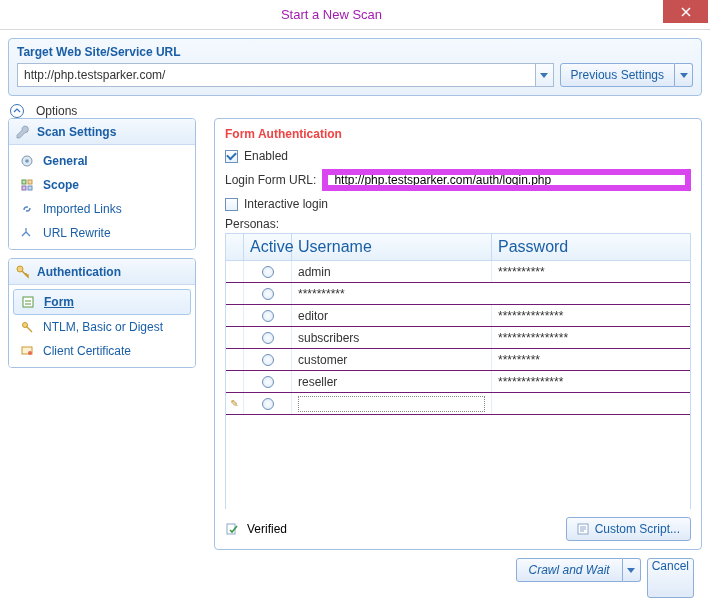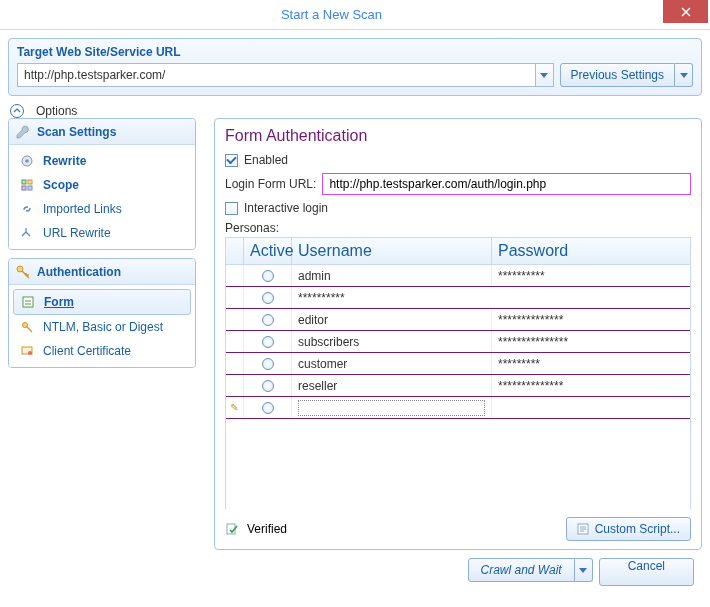--- a/index.html
+++ b/index.html
@@ -1,19 +1,19 @@
 <!DOCTYPE html>
 <html><head>
 <meta charset="utf-8">
 <style>
 * { box-sizing: border-box; margin: 0; padding: 0; font-family: "Segoe UI", Tahoma, sans-serif; font-size: 12px; }
 html, body { width: 710px; height: 607px; background: #fff; overflow: hidden; }
 
 .titlebar { height: 30px; background: #fff; display: flex; align-items: center; border-bottom: 1px solid #d9d9d9; }
-.titlebar .title { flex: 1; text-align: center; color: #3b82f6; font-size: 13px; }
+.titlebar .title { flex: 1; text-align: center; color: #a21caf; font-size: 13px; }
 .titlebar .close-btn { width: 45px; height: 23px; background: #c75050; color: #fff; display: flex; align-items: center; justify-content: center; font-size: 14px; margin-right: 2px; margin-top: -6px; }
 .titlebar .close-btn svg { width: 10px; height: 10px; }
 
 .dlg-body { padding: 8px; }
 
 .target-box { border: 1px solid #a5c2e4; border-radius: 4px; background: linear-gradient(#f4f9fe, #e8f1fb); padding: 6px 8px 8px 8px; }
 .target-box .box-label { color: #1a5fa6; font-weight: 600; margin-bottom: 4px; font-size: 12px; }
 .target-row { display: flex; gap: 6px; }
 .url-input { flex: 1; height: 24px; border: 1px solid #a9bcd6; background: #fff; padding: 0 6px; color: #333; }
 .url-input-wrap { flex: 1; display: flex; }
@@ -31,24 +31,24 @@
 .panel { border: 1px solid #a5c2e4; border-radius: 4px; overflow: hidden; }
 .panel-header { height: 26px; background: linear-gradient(#f4f9fe,#e3eefa); display: flex; align-items: center; gap: 6px; padding: 0 6px; color: #1a5fa6; font-weight: 600; border-bottom: 1px solid #c6dbf1; }
 .panel-body { padding: 4px 4px; background: #fff; }
 .nav-item { display: flex; align-items: center; gap: 8px; padding: 4px 6px; color: #1a5fa6; border-radius: 3px; cursor: default; }
 .nav-item.bold span.lbl { font-weight: 700; }
 .nav-item.selected { background: linear-gradient(#f1f7fe,#e3effc); border: 1px solid #a9c8ea; }
 .nav-item.selected span.lbl { text-decoration: underline; font-weight: 700; }
 .nav-item .icon { width: 16px; height: 16px; display:flex; align-items:center; justify-content:center; }
 
 .content { flex: 1; border: 1px solid #a5c2e4; border-radius: 4px; background: #fff; padding: 8px 10px; display:flex; flex-direction:column; height: 432px; position: relative; }
-.content-title { color: #701a75; font-weight: 400; margin-bottom: 8px; font-size: 16px; }
+.content-title { color: #ef4444; font-weight: 700; margin-bottom: 8px; font-size: 12px; }
 .row { display: flex; align-items: center; gap: 6px; margin-bottom: 6px; }
 .row label { color: #333; }
-.login-url { flex: 1; height: 22px; border: 1px solid #d946ef; padding: 0 6px; background: #fff; }
+.login-url { flex: 1; height: 22px; border: 6px solid #d946ef; padding: 0 6px; background: #fff; }
 
 .table { border: 1px solid #c6dbf1; background: #fff; }
 .thead { display: flex; background: linear-gradient(#f6fbff,#e7f1fb); border-bottom: 1px solid #c6dbf1; }
 .th { padding: 4px 6px; color: #1a5fa6; font-size: 16px; border-right: 1px solid #c6dbf1; }
 .th:last-child { border-right: none; }
 .col-h { width: 18px; }
 .col-active { width: 48px; }
 .col-user { width: 200px; }
 .col-pass { flex: 1; }
 .tbody { }
@@ -63,21 +63,21 @@
 .table-wrap { flex: 1; overflow: hidden; }
 
 .action-row { display: flex; align-items: center; gap: 8px; margin-top: 8px; }
 .btn { height: 24px; border: 1px solid #8caedb; background: linear-gradient(#f8fbff,#dfeaf8); color: #1a5fa6; padding: 0 10px; border-radius: 3px; display:flex; align-items:center; gap:6px; }
 .action-row .spacer { flex: 1; }
 
 .footer { display: flex; justify-content: flex-end; gap: 6px; padding: 8px 8px 0 0; }
 .crawl-wrap { display:flex;font-style:italic; }
 .crawl-btn { height: 24px; border: 1px solid #8caedb; background: linear-gradient(#f8fbff,#dfeaf8); color: #1a5fa6; padding: 0 12px; border-radius: 3px 0 0 3px; display:flex; align-items:center;}
 .crawl-dd { width: 18px; height: 24px; border: 1px solid #8caedb; border-left:none; background: linear-gradient(#f8fbff,#dfeaf8); border-radius: 0 3px 3px 0; display:flex; align-items:center; justify-content:center;}
-.cancel-btn { height: 28px; border: 1px solid #8caedb; background: linear-gradient(#f8fbff,#dfeaf8); color: #1a5fa6; padding: 0 28px; border-radius: 3px; }
+.cancel-btn { height: 40px; border: 1px solid #8caedb; background: linear-gradient(#f8fbff,#dfeaf8); color: #1a5fa6; padding: 0 4px; border-radius: 3px; }
 
 .chk { width: 13px; height: 13px; border: 1px solid #6f90b8; background: linear-gradient(#fcfeff,#e9f2fb); display:flex; align-items:center; justify-content:center; }
 .chk.checked::after { content:""; width:7px; height:4px; border-left:2px solid #2d6fb5; border-bottom:2px solid #2d6fb5; transform: rotate(-45deg); margin-top:-2px;}
 
 .pencil { color:#c38f2f; font-size:10px; }
 
 svg { display:block; }
 .small-tri { width:0; height:0; border-left:4px solid transparent; border-right:4px solid transparent; border-top:5px solid #3a74b8; }
 </style>
 </head>
@@ -134,21 +134,21 @@
           <span>Scan Settings</span>
         </div>
         <div class="panel-body">
           <div class="nav-item bold">
             <span class="icon">
                 <svg width="14" height="14" viewBox="0 0 14 14">
                   <circle cx="7" cy="7" r="5" fill="#dce9f7" stroke="#7f95ad"></circle>
                   <circle cx="7" cy="7" r="1.8" fill="#7f95ad"></circle>
                 </svg>
               </span>
-            <span class="lbl">Rewrite</span>
+            <span class="lbl">General</span>
           </div>
           <div class="nav-item bold">
             <span class="icon">
                 <svg width="14" height="14" viewBox="0 0 14 14">
                   <rect x="2" y="2" width="4" height="4" fill="#c7e0b7" stroke="#5a9945"></rect>
                   <rect x="8" y="2" width="4" height="4" fill="#f4d8a9" stroke="#c79a4a"></rect>
                   <rect x="2" y="8" width="4" height="4" fill="#d8c5ec" stroke="#8a6db0"></rect>
                   <rect x="8" y="8" width="4" height="4" fill="#c8d9ef" stroke="#6b8fc0"></rect>
                 </svg>
               </span>

